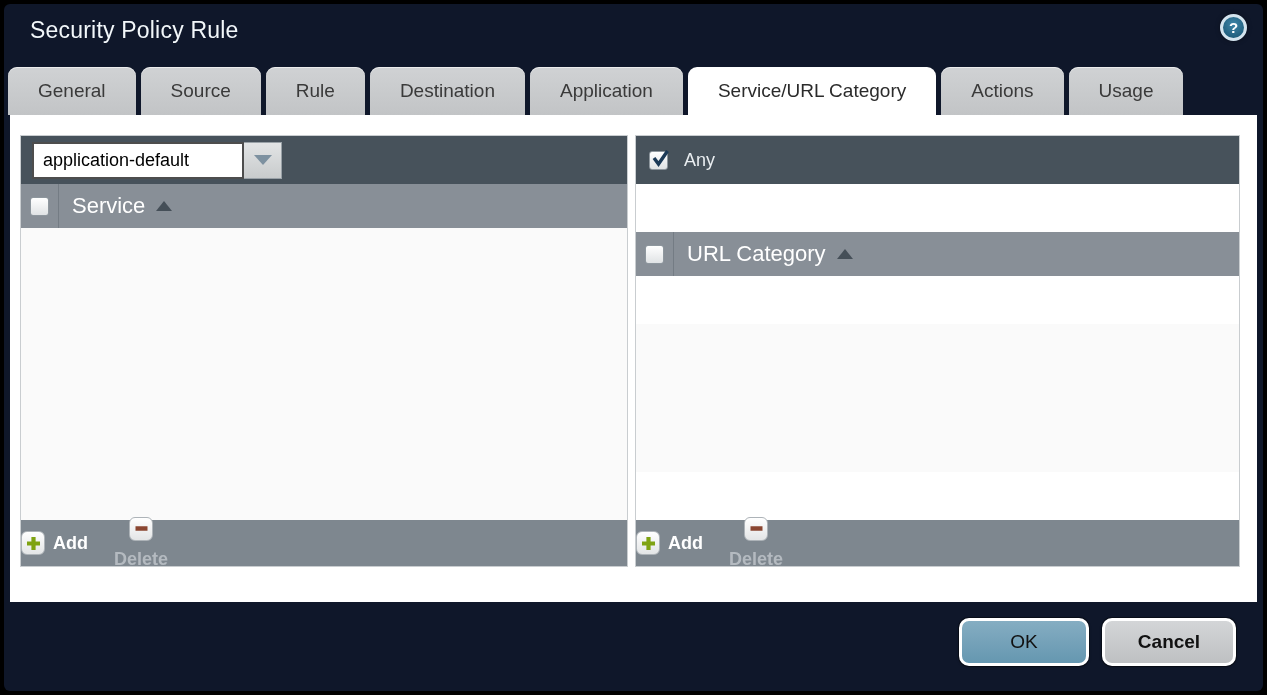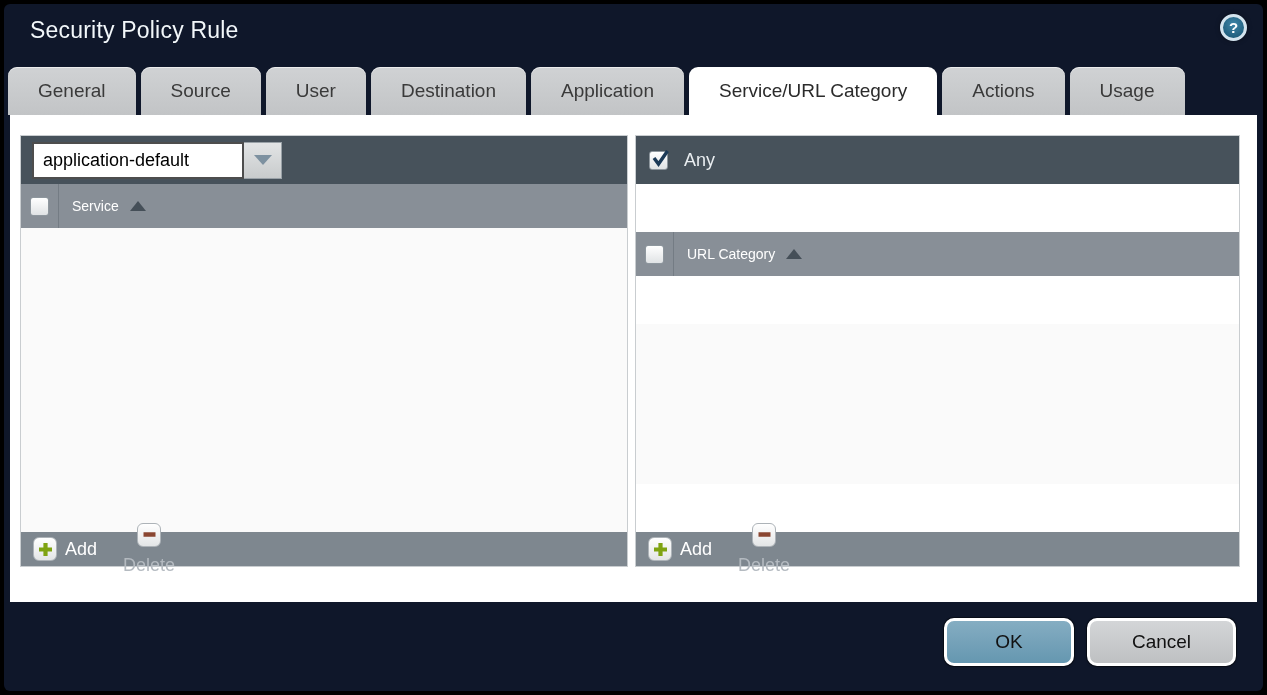--- a/index.html
+++ b/index.html
@@ -56,22 +56,22 @@
   .ptoolbar {
     height:48px; background:#47525b; flex:none;
     display:flex; align-items:center; padding-left:11px;
   }
   .pheader {
     height:44px; background:#888f97; flex:none;
     display:flex; align-items:stretch;
   }
   .plist { flex:1; background:#fafafa; }
   .pfooter {
-    height:34px; background:#7e878f; flex:none;
-    display:flex; align-items:center; padding-left:12px; gap:26px;
+    height:46px; background:#7e878f; flex:none;
+    display:flex; align-items:center; padding-left:0; gap:26px;font-weight:bold;
   }
   
   .selectwrap { display:flex; align-items:stretch; height:37px; cursor:pointer; }
   .selectbox {
     width:212px; background:#fff; border:2px solid #4d4d4d;
     font-size:18px; color:#000;
     display:flex; align-items:center; padding-left:9px; white-space:nowrap;
   }
   .selectbtn {
     width:38px; background:linear-gradient(#e2e4e5,#c8cbcc);
@@ -93,21 +93,21 @@
     width:19px; height:19px;
     background:linear-gradient(#ffffff,#e0e3e5);
     border:1px solid #8e979e; border-radius:3px;
     position:relative; cursor:pointer; flex:none;
   }
   .checkbox svg { position:absolute; left:1px; top:-3px; }
   
   .cbcell { width:37px; display:flex; align-items:center; justify-content:center; flex:none; }
   .hdrlabel {
     border-left:1px solid #747c84;
-    padding-left:13px; color:#fff; font-size:14px;
+    padding-left:13px; color:#fff; font-size:22px;
     display:flex; align-items:center; gap:11px; flex:1; cursor:pointer;
   }
   
   .anywrap { display:flex; align-items:center; gap:16px; padding-left:2px; }
   .anylabel { color:#e9edf0; font-size:18px; }
   
   .footbtn { display:flex; align-items:center; gap:8px; font-size:18px; color:#fff; cursor:pointer; }
   .footbtn .iconbox {
     width:24px; height:24px; border-radius:6px;
     background:linear-gradient(#ffffff,#e3e5e6);
@@ -118,37 +118,37 @@
   
   .btnrow { position:absolute; top:614px; right:27px; display:flex; gap:13px; }
   .btn {
     height:48px; border-radius:10px; border:3px solid #fff;
     font-size:19px; color:#111;
     display:flex; align-items:center; justify-content:center;
     box-shadow:0 0 0 1px rgba(0,0,0,.4), 0 1px 3px rgba(0,0,0,.25);
     cursor:pointer;
   }
   .btn.ok { width:130px; background:linear-gradient(#85adc2,#6597b0); }
-  .btn.cancel { width:149px; background:linear-gradient(#d3d5d7,#bec0c2); }
+  .btn.cancel { width:134px; background:linear-gradient(#d3d5d7,#bec0c2);font-weight:bold; }
 </style>
 </head>
 <body>
 
 <div class="dialog">
 
   <div class="title">Security Policy Rule</div>
 
   <div class="help">
     <span>?</span>
   </div>
 
   <div class="tabbar">
     <div class="tab">General</div>
     <div class="tab">Source</div>
-    <div class="tab">User</div>
+    <div class="tab">Rule</div>
     <div class="tab">Destination</div>
     <div class="tab">Application</div>
     <div class="tab active">Service/URL Category</div>
     <div class="tab">Actions</div>
     <div class="tab">Usage</div>
   </div>
 
   <div class="bodyarea">
 
     <div class="panel leftp">

